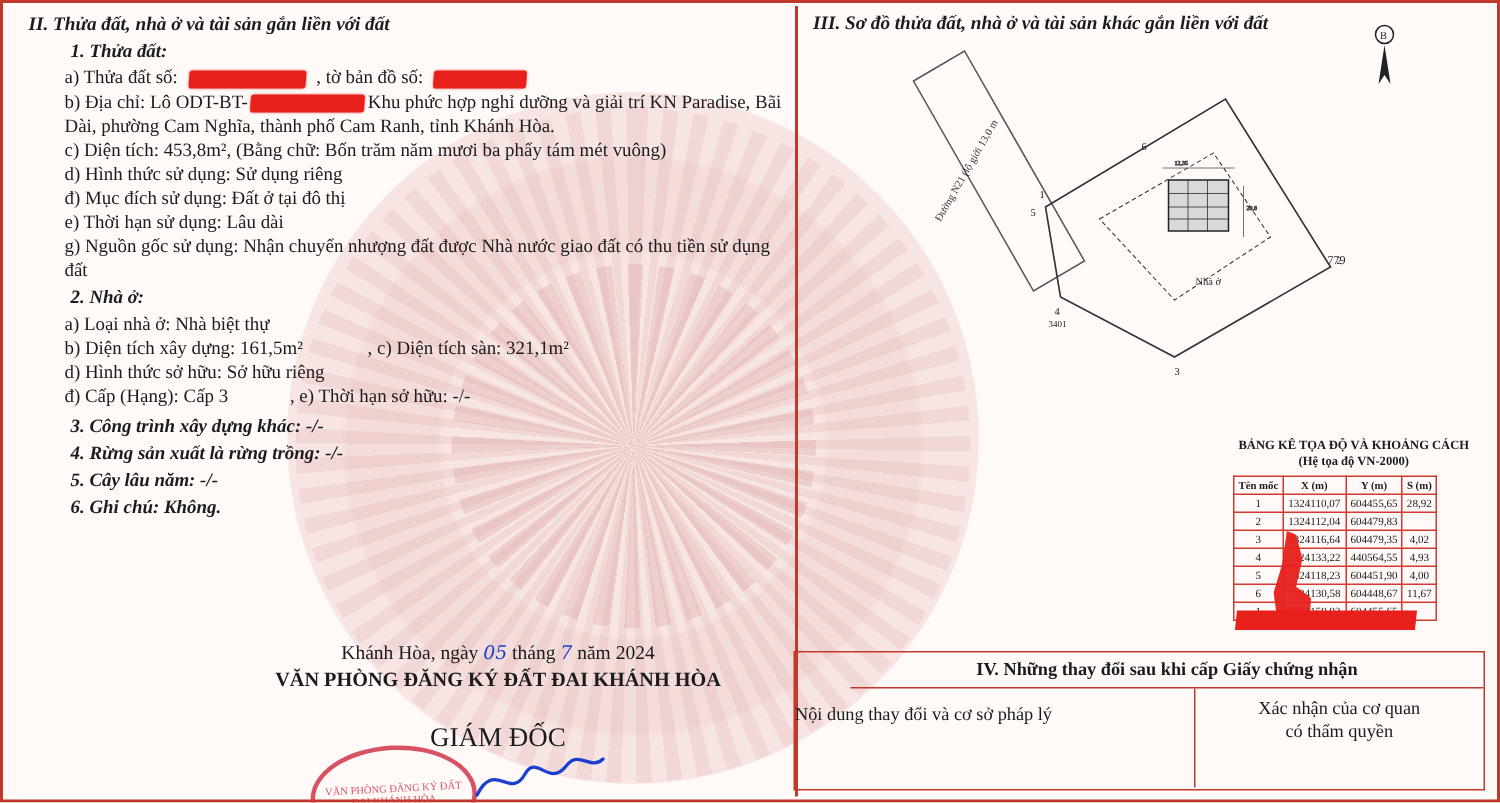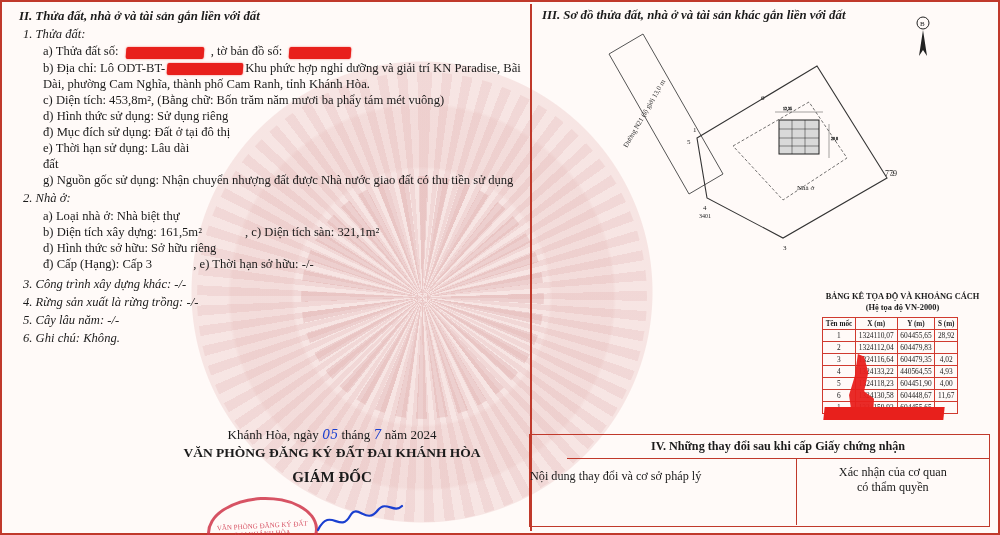--- a/index.html
+++ b/index.html
@@ -34,38 +34,38 @@
   }
   .divider-v{
     position:absolute;left:528px;top:2px;bottom:2px;width:2px;background:#c0392b;
   }
   
   .left{
     position:absolute;left:17px;top:6px;width:505px;
     font-size:12.6px;line-height:1.28;
   }
   .sec-title{font-weight:bold;font-style:italic;font-size:12.8px;margin-bottom:2px;}
-  .item-title{font-weight:normal;font-style:italic;margin:2px 0 1px 4px;}
+  .item-title{font-weight:bold;font-style:italic;margin:2px 0 1px 28px;}
   .line{margin-left:24px;}
   .redact{
     display:inline-block;background:#e8201c;height:12px;vertical-align:middle;
     border-radius:2px;
     transform:skewX(-4deg);
     box-shadow:0 0 2px rgba(232,32,28,.6);
   }
   .r1{width:78px;margin:0 4px;}
   .r2{width:62px;margin:0 4px;}
   .r3{width:76px;margin:0 2px;}
   
   .signblock{
     position:absolute;left:150px;top:425px;width:360px;text-align:center;font-size:13px;
   }
   .signblock .l1{margin-bottom:2px;}
   .signblock .l2{font-weight:bold;font-size:13.5px;}
-  .signblock .l3{font-weight:bold;font-size:15px;margin-top:8px;}
+  .signblock .l3{font-weight:normal;font-size:18px;margin-top:20px;}
   .hand{color:#1a3fd0;font-family:"DejaVu Serif", serif;font-style:italic;}
   .stamp{
     position:absolute;left:205px;top:495px;width:105px;height:62px;
     border:3px solid #d0354a;border-radius:50%;
     color:#d0354a;font-size:7px;text-align:center;
     display:flex;align-items:center;justify-content:center;
     opacity:.85;overflow:hidden;line-height:1.1;
     transform:rotate(-3deg);
   }
   .stamp span{display:block;padding:0 6px;}
@@ -139,22 +139,22 @@
     </div>
 
     <div class="line">
       <span>b) Địa chỉ: Lô ODT-BT-</span><span class="redact r3"></span><span>Khu phức hợp nghỉ dưỡng và giải trí KN Paradise, Bãi</span>
     </div>
     <div class="line">Dài, phường Cam Nghĩa, thành phố Cam Ranh, tỉnh Khánh Hòa.</div>
     <div class="line">c) Diện tích: 453,8m², (Bằng chữ: Bốn trăm năm mươi ba phẩy tám mét vuông)</div>
     <div class="line">d) Hình thức sử dụng: Sử dụng riêng</div>
     <div class="line">đ) Mục đích sử dụng: Đất ở tại đô thị</div>
     <div class="line">e) Thời hạn sử dụng: Lâu dài</div>
+    <div class="line">g) Nguồn gốc sử dụng: Nhận chuyển nhượng đất được Nhà nước giao đất có thu tiền sử dụng</div>
     <div class="line">đất</div>
-    <div class="line">g) Nguồn gốc sử dụng: Nhận chuyển nhượng đất được Nhà nước giao đất có thu tiền sử dụng</div>
 
     <div class="item-title">2. Nhà ở:</div>
     <div class="line">a) Loại nhà ở: Nhà biệt thự</div>
     <div class="line">
       <span>b) Diện tích xây dựng: 161,5m²</span>
       <span style="display:inline-block;width:40px"></span><span>, c) Diện tích sàn: 321,1m²</span>
     </div>
     <div class="line">d) Hình thức sở hữu: Sở hữu riêng</div>
     <div class="line">
       <span>đ) Cấp (Hạng): Cấp 3</span>

